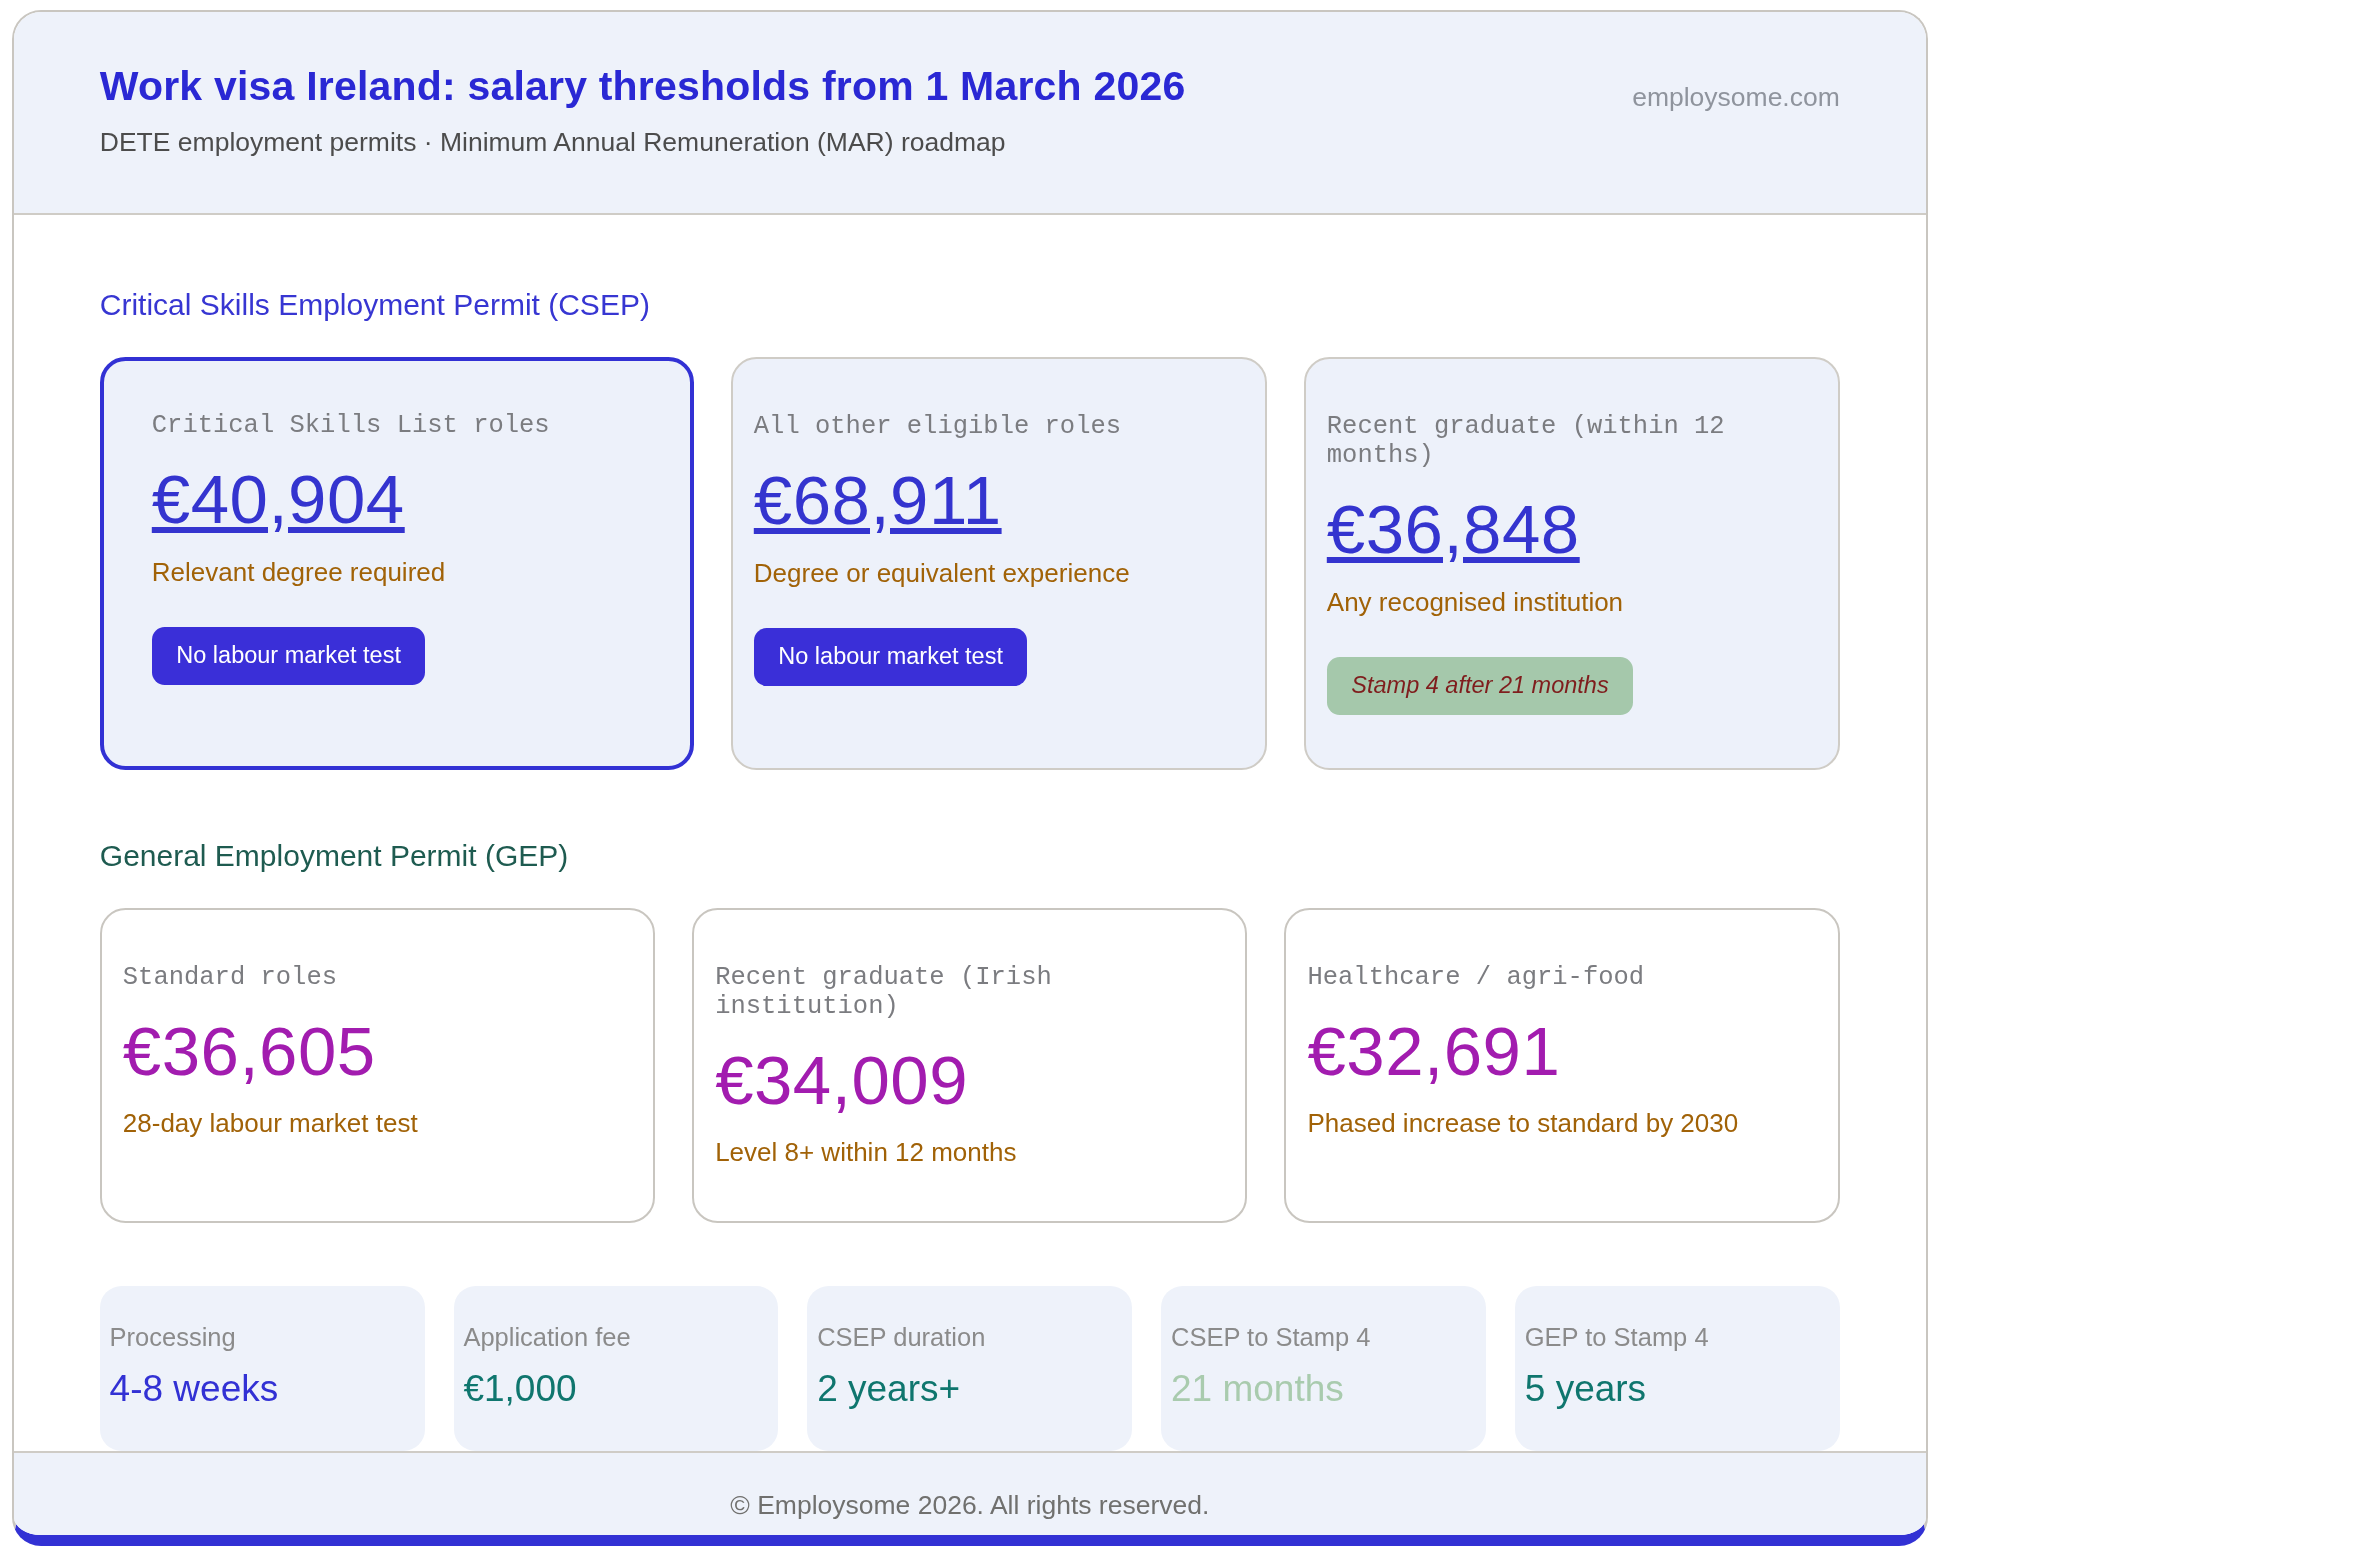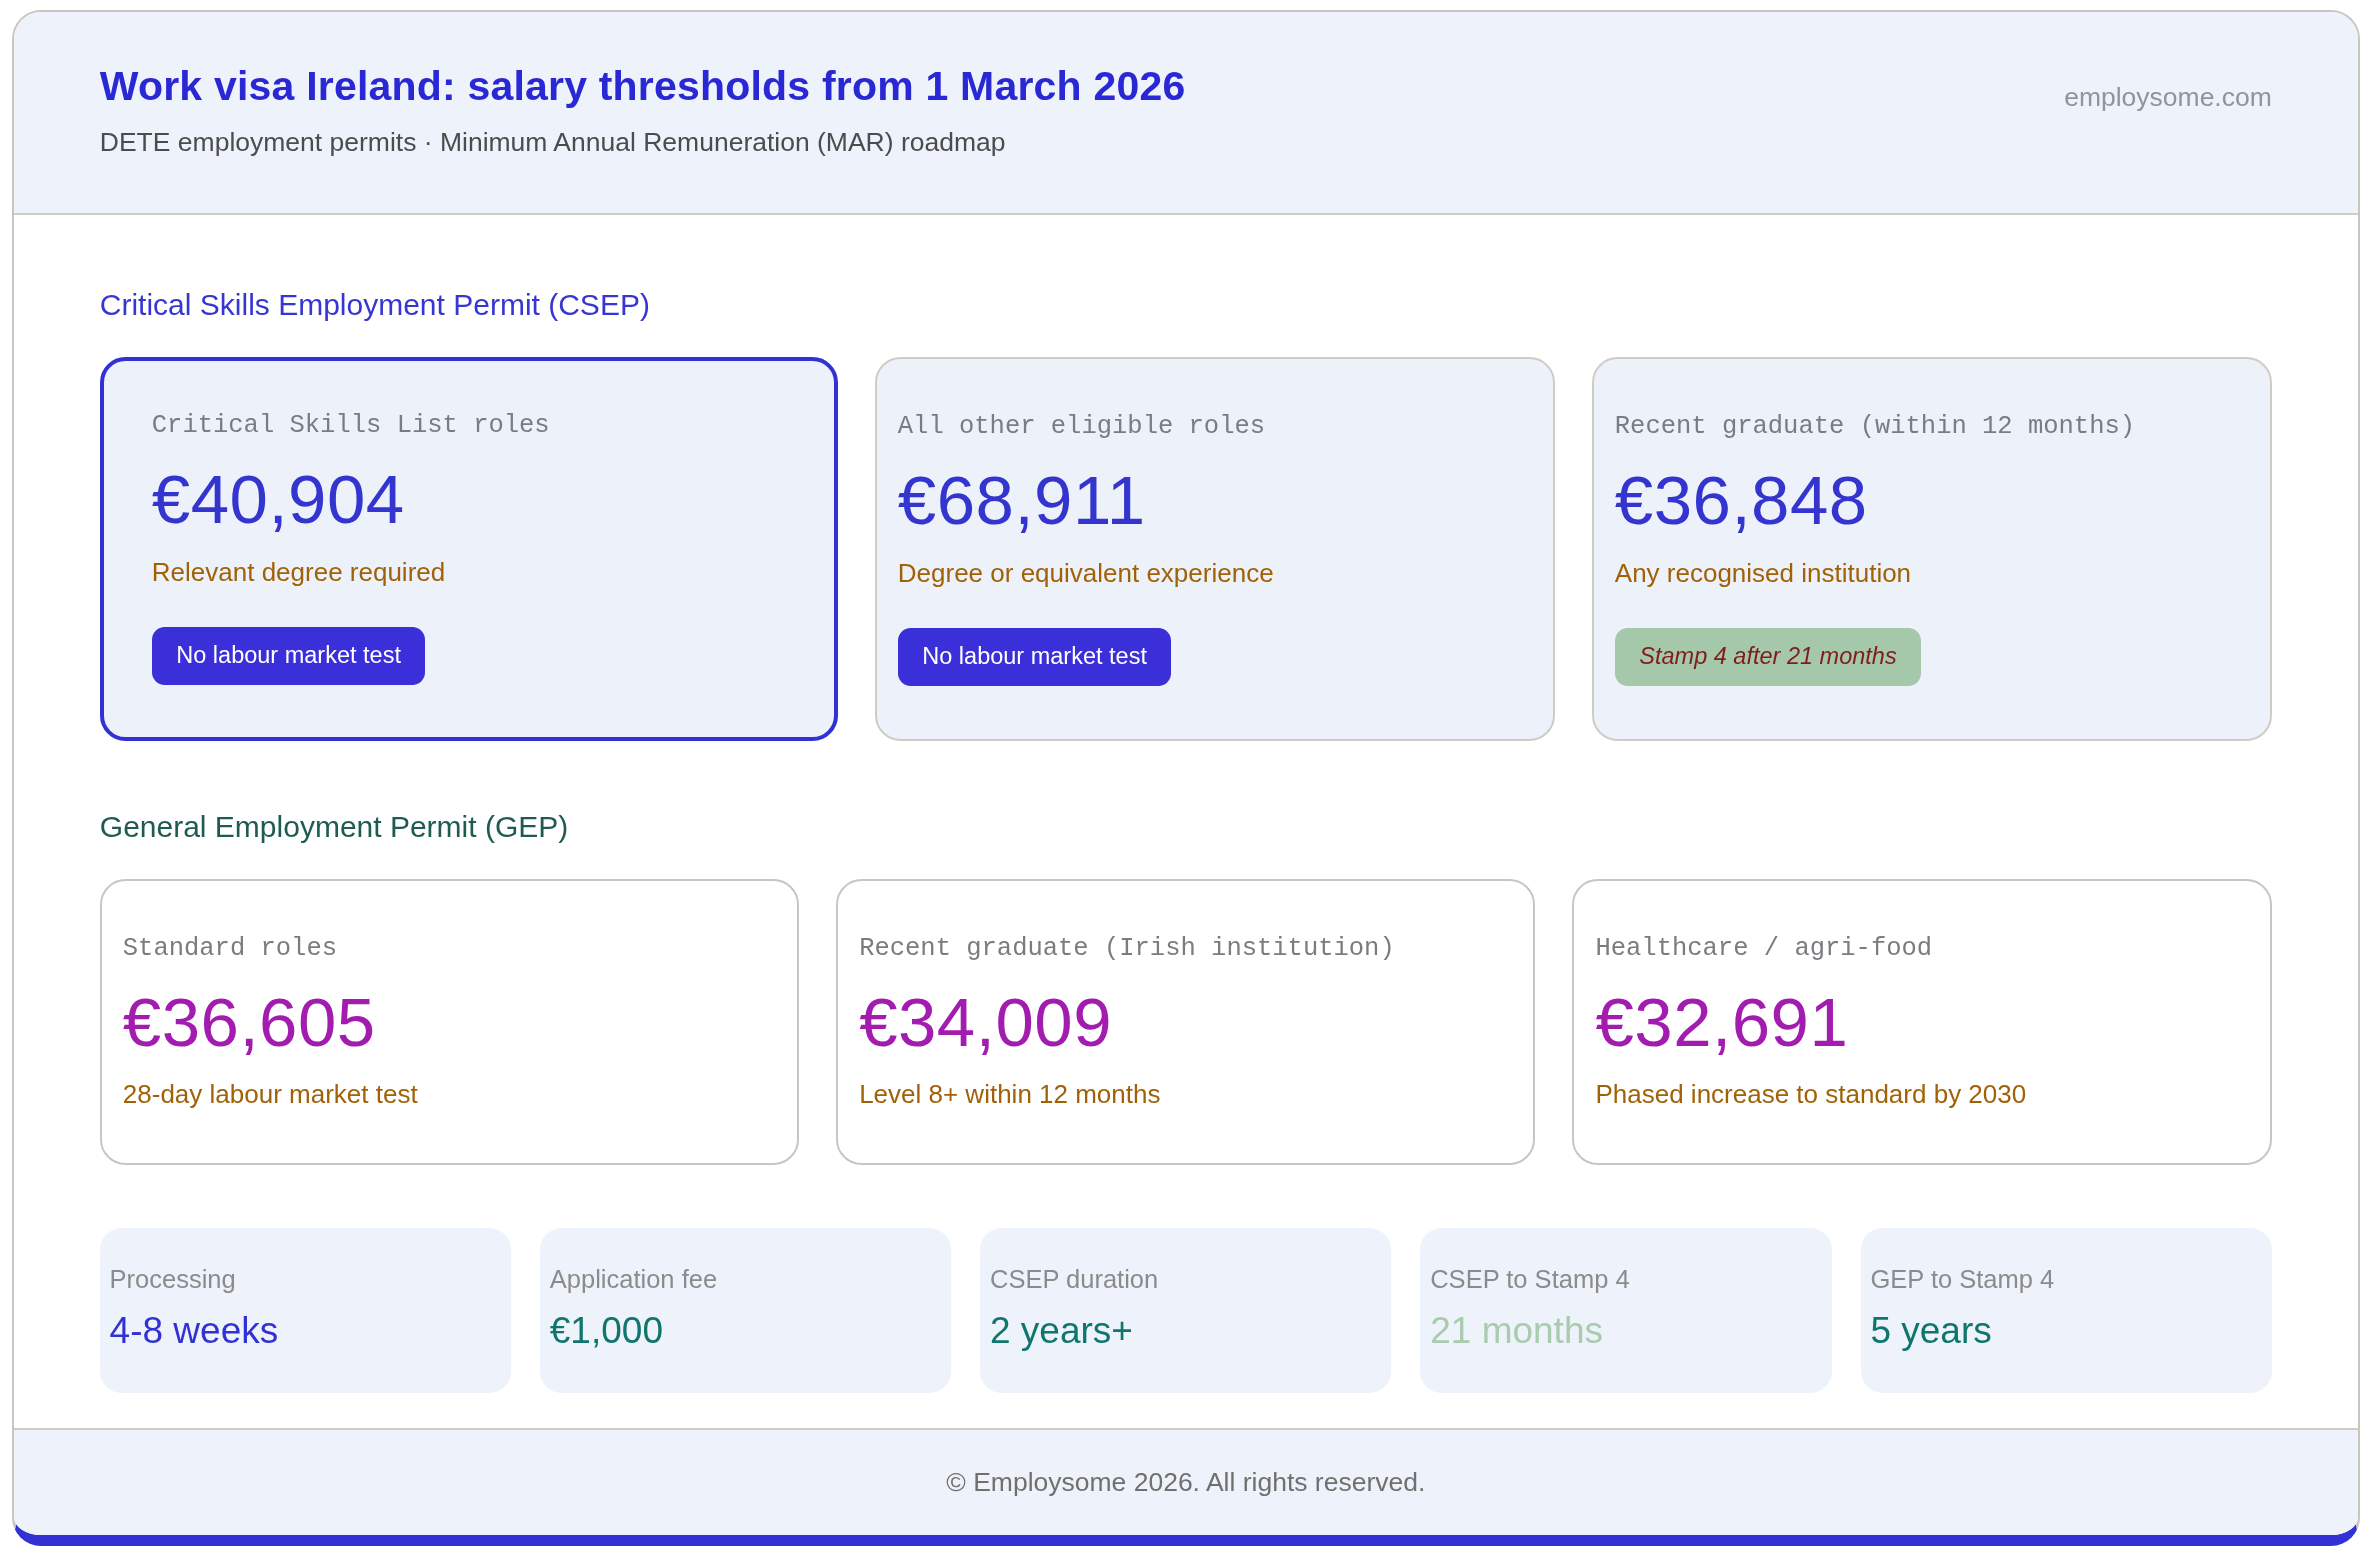--- a/index.html
+++ b/index.html
@@ -4,21 +4,21 @@
 <style>
   * { box-sizing: border-box; margin: 0; padding: 0; }
   html, body {
     width: 2372px; height: 1555px;
     background: #ffffff;
     font-family: "Liberation Sans", sans-serif;
   }
   .container {
     position: absolute;
     left: 11.8px; top: 9.8px;
-    width: 2348px; height: 1536px;
+    width: 1916px; height: 1536px;
     background: #ffffff;
     border: 2px solid #c9c6c0;
     border-bottom: 11.8px solid #3231d4;
     border-radius: 29px;
     overflow: hidden;
     display: flex;
     flex-direction: column;
   }
   .header {
     background: #eef2fa;
@@ -66,21 +66,21 @@
   }
   .card.tinted { background: #edf1fa; border: 2px solid #cfccc6; }
   .card.highlight { background: #edf1fa; border: 4.9px solid #3231d4; padding: 50px 48px; }
   .card.plain { background: #ffffff; border: 2px solid #c9c6c0; }
   .card .label { font-size: 25.5px; color: #7b7c80; font-family: Liberation Mono, monospace; }
   .card .amount {
     font-size: 69px;
     margin: 19.6px 0 17.6px 0;
     letter-spacing: 0.5px;
   }
-  .amount.blue { color: #3434cf; }
+  .amount.blue { color: #3434cf; text-decoration: underline; }
   .amount.green { color: #a21caf; }
   .card .sub { font-size: 26px; color: #a16207; }
   .badge {
     display: inline-block;
     margin-top: 39px;
     padding: 15.7px 24.5px;
     border-radius: 12.7px;
     font-size: 23.5px;
   }
   .badge.blue { background: #3a2fd8; color: #ffffff; }

